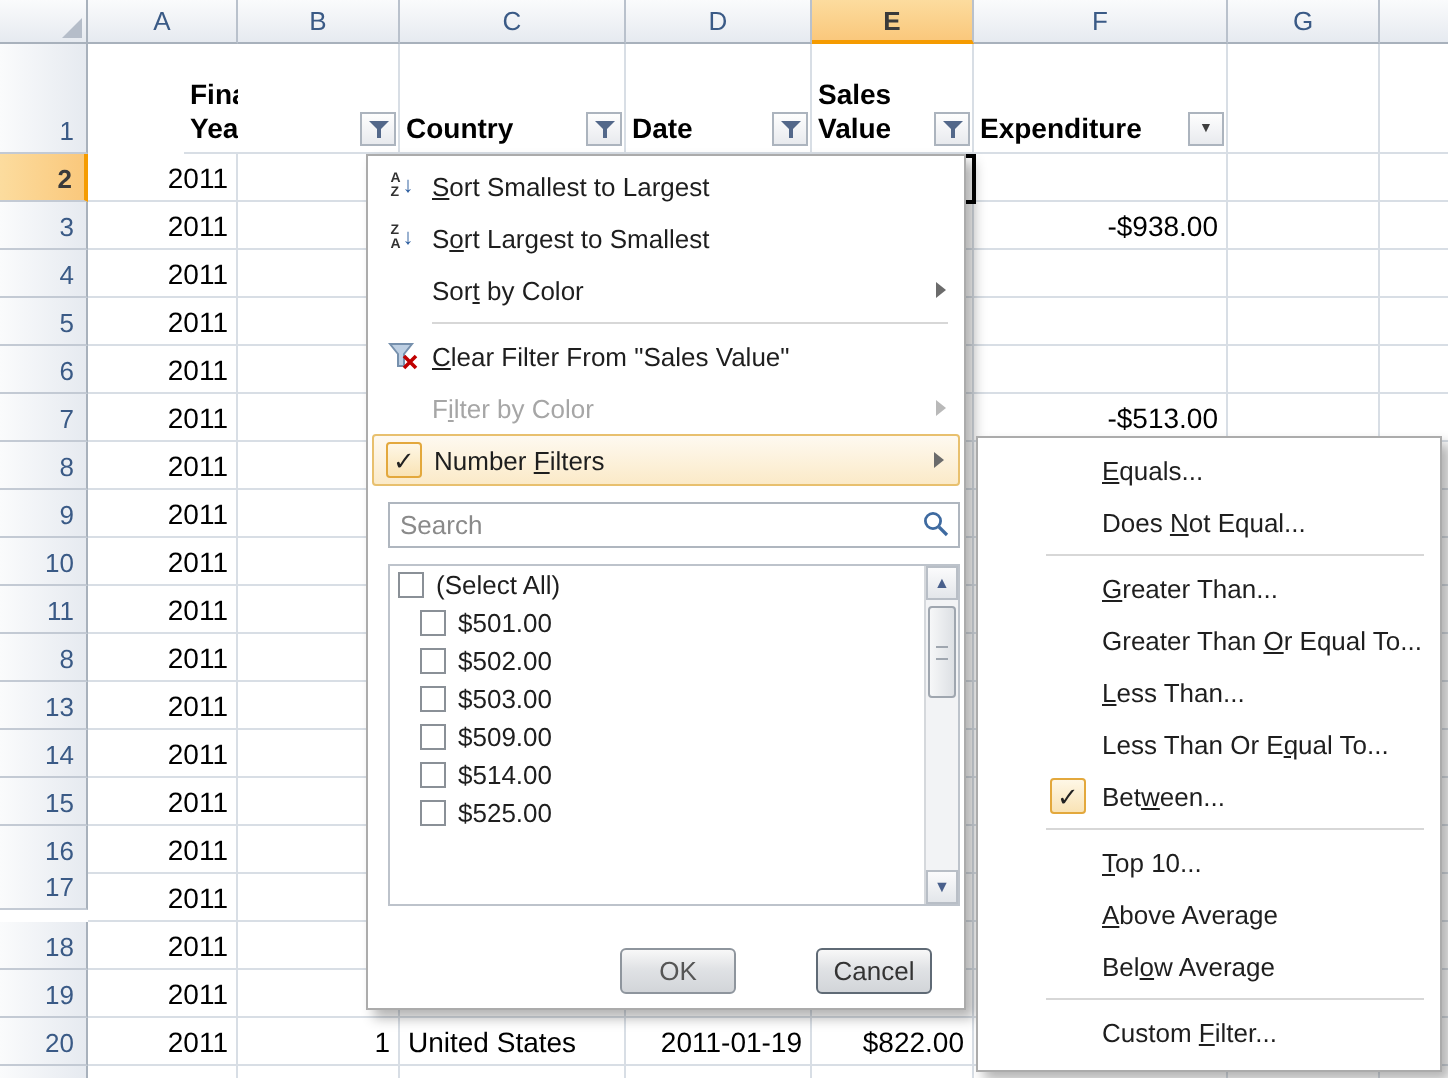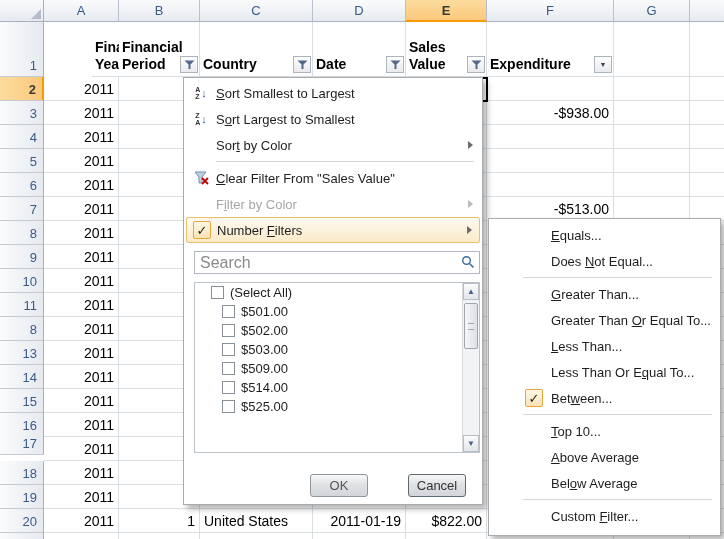--- a/index.html
+++ b/index.html
@@ -56,27 +56,27 @@
   .mi.dis .subarrow{border-left-color:#B9B9B9;}
   .checkfr{width:18px;height:18px;box-sizing:border-box;border:1px solid #E3A83C;border-radius:2px;
       background:linear-gradient(#FEF7E6,#F9E3B5);display:flex;align-items:center;
       justify-content:center;font-size:13px;color:#222;}
   .azwrap{display:flex;align-items:center;}
   .azletters{display:flex;flex-direction:column;font-size:7px;line-height:7px;font-weight:bold;color:#333;}
   .azarr{font-size:11px;line-height:11px;color:#2F5FA0;font-weight:bold;margin-left:1px;}
   
   .search-row{position:absolute;left:10px;right:2px;top:173px;height:23px;}
   .search-row input{width:100%;height:23px;box-sizing:border-box;border:1px solid #AFB6BF;
-      padding:2px 26px 2px 5px;font-size:16px;font-family:"Liberation Sans",sans-serif;color:#444;}
+      padding:2px 26px 2px 5px;font-size:13px;font-family:"Liberation Sans",sans-serif;color:#444;}
   .search-row input::placeholder{color:#8A8A8A;}
   .mag{position:absolute;right:5px;top:4px;}
   
   .flist{position:absolute;left:10px;right:2px;top:204px;height:171px;box-sizing:border-box;
       border:1px solid #BDC3CB;overflow:hidden;background:#fff;}
-  .fitems{position:absolute;left:12px;top:0;right:17px;}
+  .fitems{position:absolute;left:0;top:0;right:17px;}
   .fitem{height:19px;display:flex;align-items:center;padding-left:4px;font-size:13px;}
   .fitem.child{padding-left:15px;}
   .cb{flex:0 0 13px;width:13px;height:13px;box-sizing:border-box;border:1px solid #8A9097;
       background:#fff;margin-right:6px;}
   .scroll{position:absolute;right:0;top:0;bottom:0;width:17px;background:#F2F3F5;
       border-left:1px solid #D5D8DC;box-sizing:border-box;}
   .sbtn{position:absolute;left:0;width:16px;height:17px;display:flex;align-items:center;
       justify-content:center;font-size:8px;color:#49608C;background:linear-gradient(#FBFBFC,#E3E6EA);
       border:1px solid #B8BEC6;box-sizing:border-box;}
   .sbtn.top{top:0;} .sbtn.bot{bottom:0;}
@@ -129,21 +129,20 @@
       <div class="rh" style="top: 485px; height: 24px;">19</div>
       <div class="rh" style="top: 509px; height: 24px;">20</div>
       <div class="rh" style="top: 533px; height: 24px;"></div>
       <div class="r1cell" style="left: 44px; width: 75px; top: 22px; height: 55px; margin-left: 48px;">
         <span style="max-width: 69px;">Financial Year</span>
         <span class="fbtn">
           <span class="dd">▼</span>
         </span>
       </div>
       <div class="r1cell" style="left: 119px; width: 81px; top: 22px; height: 55px;">
-        <span style="max-width: 75px;">Financial Period</span>
         <span class="fbtn">
           <svg width="11" height="10" viewBox="0 0 11 10">
             <polygon points="0.5,0.5 10.5,0.5 6.5,4.5 6.5,9 4.5,9 4.5,4.5" fill="#53688A"></polygon>
           </svg>
         </span>
       </div>
       <div class="r1cell" style="left: 200px; width: 113px; top: 22px; height: 55px;">
         <span style="max-width: 107px;">Country</span>
         <span class="fbtn">
           <svg width="11" height="10" viewBox="0 0 11 10">

